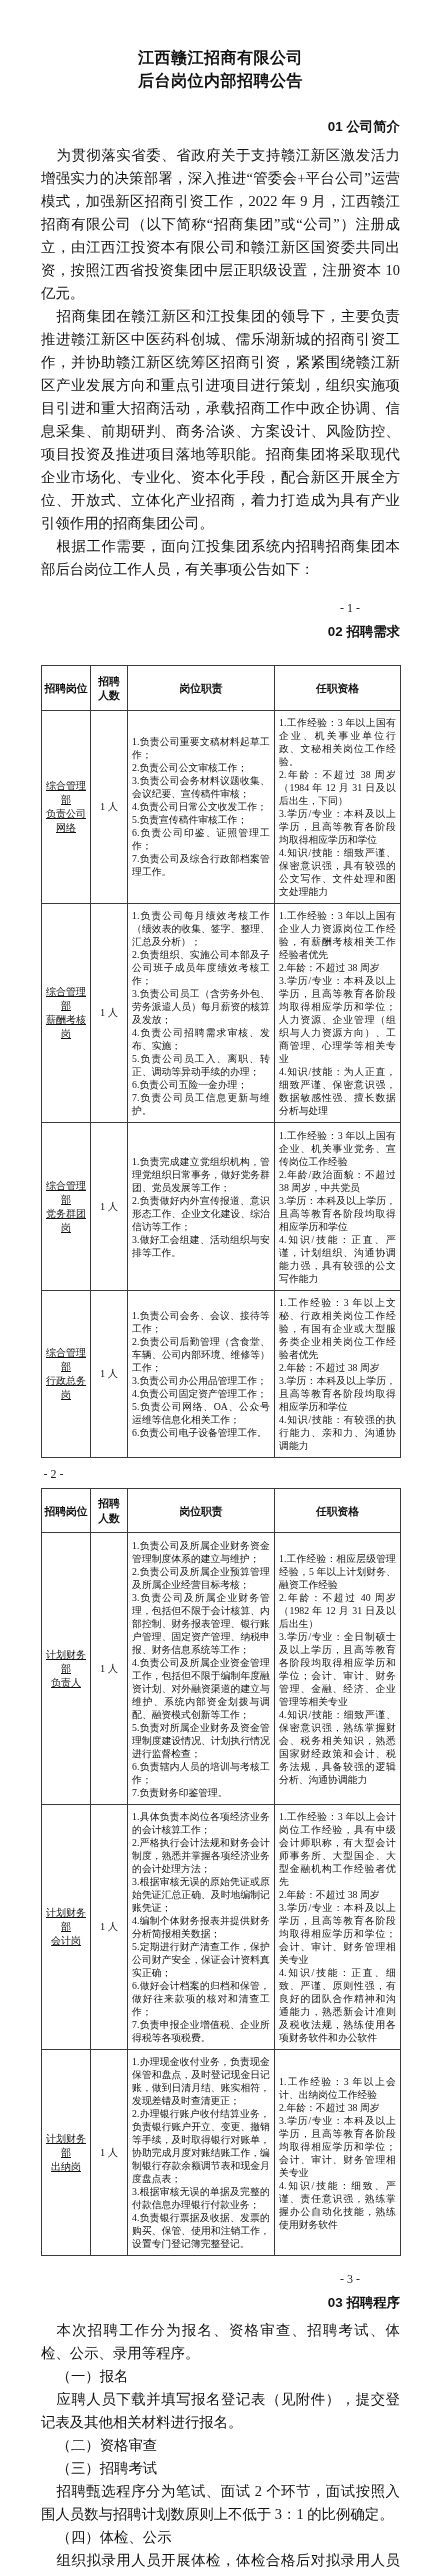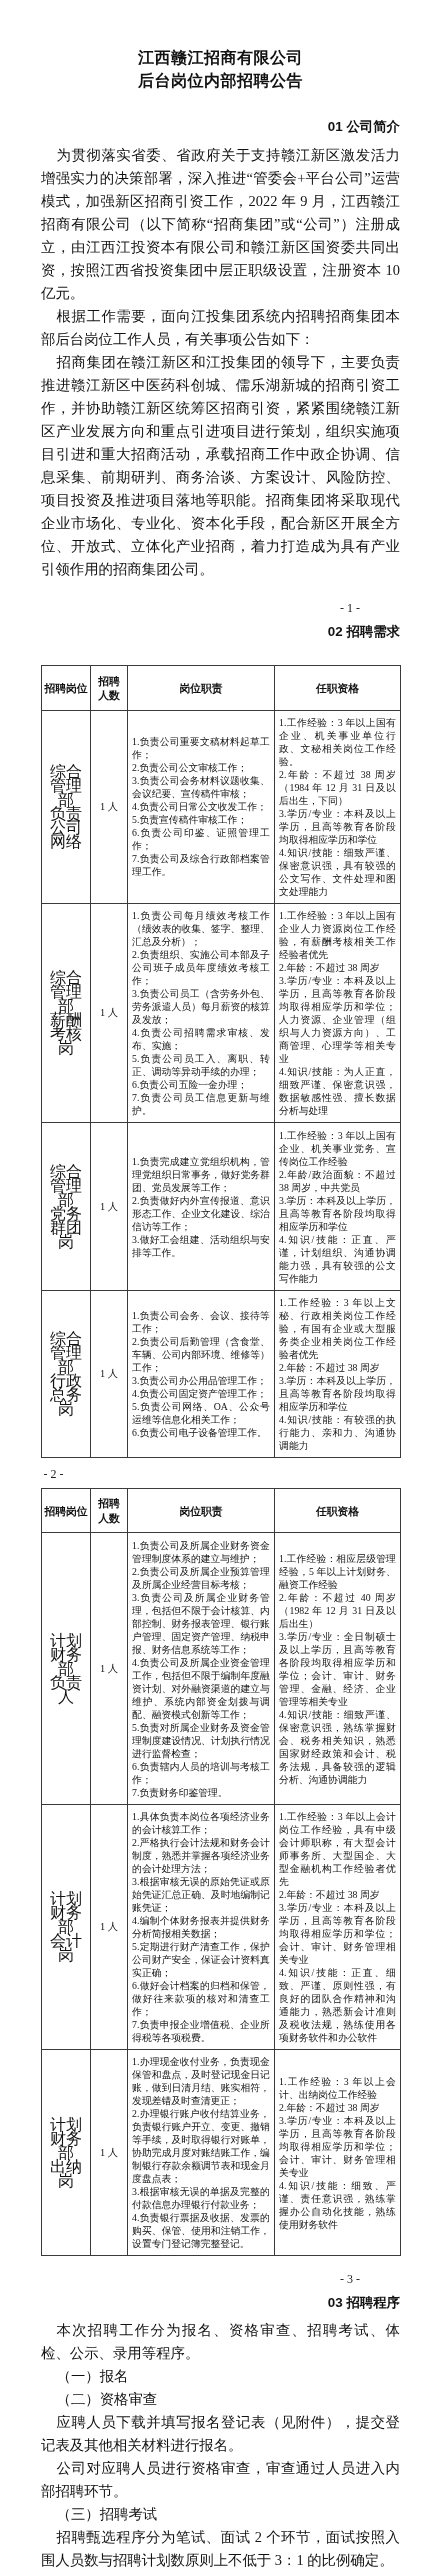--- a/index.html
+++ b/index.html
@@ -33,21 +33,21 @@
   }
   table.recruit th, table.recruit td{
     border:0.8px solid #3a3a3a;vertical-align:middle;
     box-sizing:border-box;
   }
   table.recruit th{
     font-size:10.8px;font-weight:bold;text-align:center;
     padding:7.2px 2.1px;line-height:14.4px;
   }
   td.cell-pos{
-    text-align:center;font-size:16px;line-height:14px;padding:3.1px 1px;
+    text-align:center;font-size:10px;line-height:14px;padding:3.1px 1px;text-decoration:underline;
   }
   td.cell-cnt{text-align:center;font-size:10.3px;padding:3.1px 1px;}
   td.cell-duty, td.cell-qual{
     font-size:9.8px;line-height:13px;text-align:justify;
     padding:5.2px 4.1px;white-space:pre-line;vertical-align:middle;
   }
   .mt-40{margin-top:20.6px;}
   .mt-30{margin-top:15.5px;}
   .mt-18{margin-top:9.3px;}
   .mt-12{margin-top:6.2px;}
@@ -58,22 +58,22 @@
 <div class="page">
 
   <div class="doc-title">
     <div>江西赣江招商有限公司</div>
     <div>后台岗位内部招聘公告</div>
   </div>
 
   <div class="sec-heading">01 公司简介</div>
 
   <p class="para">为贯彻落实省委、省政府关于支持赣江新区激发活力增强实力的决策部署，深入推进“管委会+平台公司”运营模式，加强新区招商引资工作，2022 年 9 月，江西赣江招商有限公司（以下简称“招商集团”或“公司”）注册成立，由江西江投资本有限公司和赣江新区国资委共同出资，按照江西省投资集团中层正职级设置，注册资本 10 亿元。</p>
+  <p class="para">招商集团在赣江新区和江投集团的领导下，主要负责推进赣江新区中医药科创城、儒乐湖新城的招商引资工作，并协助赣江新区统筹区招商引资，紧紧围绕赣江新区产业发展方向和重点引进项目进行策划，组织实施项目引进和重大招商活动，承载招商工作中政企协调、信息采集、前期研判、商务洽谈、方案设计、风险防控、项目投资及推进项目落地等职能。招商集团将采取现代企业市场化、专业化、资本化手段，配合新区开展全方位、开放式、立体化产业招商，着力打造成为具有产业引领作用的招商集团公司。</p>
   <p class="para">根据工作需要，面向江投集团系统内招聘招商集团本部后台岗位工作人员，有关事项公告如下：</p>
-  <p class="para">招商集团在赣江新区和江投集团的领导下，主要负责推进赣江新区中医药科创城、儒乐湖新城的招商引资工作，并协助赣江新区统筹区招商引资，紧紧围绕赣江新区产业发展方向和重点引进项目进行策划，组织实施项目引进和重大招商活动，承载招商工作中政企协调、信息采集、前期研判、商务洽谈、方案设计、风险防控、项目投资及推进项目落地等职能。招商集团将采取现代企业市场化、专业化、资本化手段，配合新区开展全方位、开放式、立体化产业招商，着力打造成为具有产业引领作用的招商集团公司。</p>
 
   <div class="pgnum right mt-40">- 1 -</div>
 
   <div class="sec-heading mt-12">02 招聘需求</div>
 
   <table class="recruit">
     <colgroup>
         <col style="width:49px">
         <col style="width:37px">
         <col style="width:147px">
@@ -228,22 +228,21 @@
 4.知识/技能：细致、严谨、责任意识强，熟练掌握办公自动化技能，熟练使用财务软件</td>
       </tr>
     </tbody>
   </table>
 
   <div class="pgnum right mt-30">- 3 -</div>
 
   <div class="sec-heading mt-12">03 招聘程序</div>
   <p class="para">本次招聘工作分为报名、资格审查、招聘考试、体检、公示、录用等程序。</p>
   <p class="para">（一）报名</p>
+  <p class="para">应聘人员下载并填写报名登记表（见附件），提交登记表及其他相关材料进行报名。</p>
   <p class="para">（二）资格审查</p>
-  <p class="para">应聘人员下载并填写报名登记表（见附件），提交登记表及其他相关材料进行报名。</p>
-  <p class="para">公司对应聘人员进行资格审查，审查通过人员进入内部招聘环节。</p>
   <p class="para">（三）招聘考试</p>
   <p class="para">招聘甄选程序分为笔试、面试 2 个环节，面试按照入围人员数与招聘计划数原则上不低于 3：1 的比例确定。</p>
   <p class="para">（四）体检、公示</p>
   <p class="para">组织拟录用人员开展体检，体检合格后对拟录用人员进行公示，体检标准参照公务员录用体检标准执行。</p>
 
 </div>
 
 
 </body></html>

